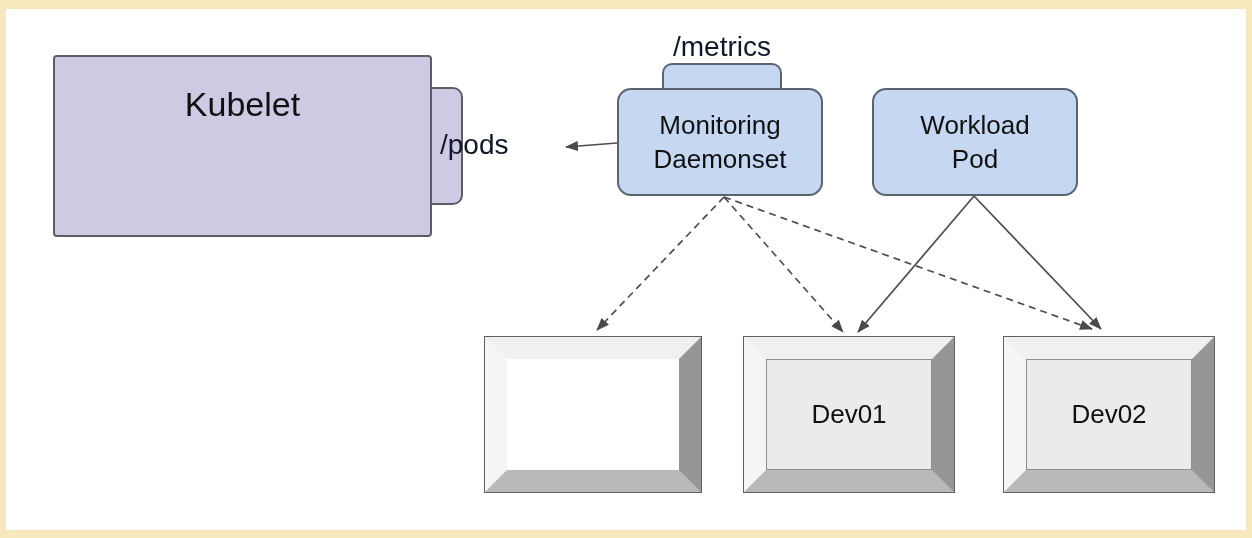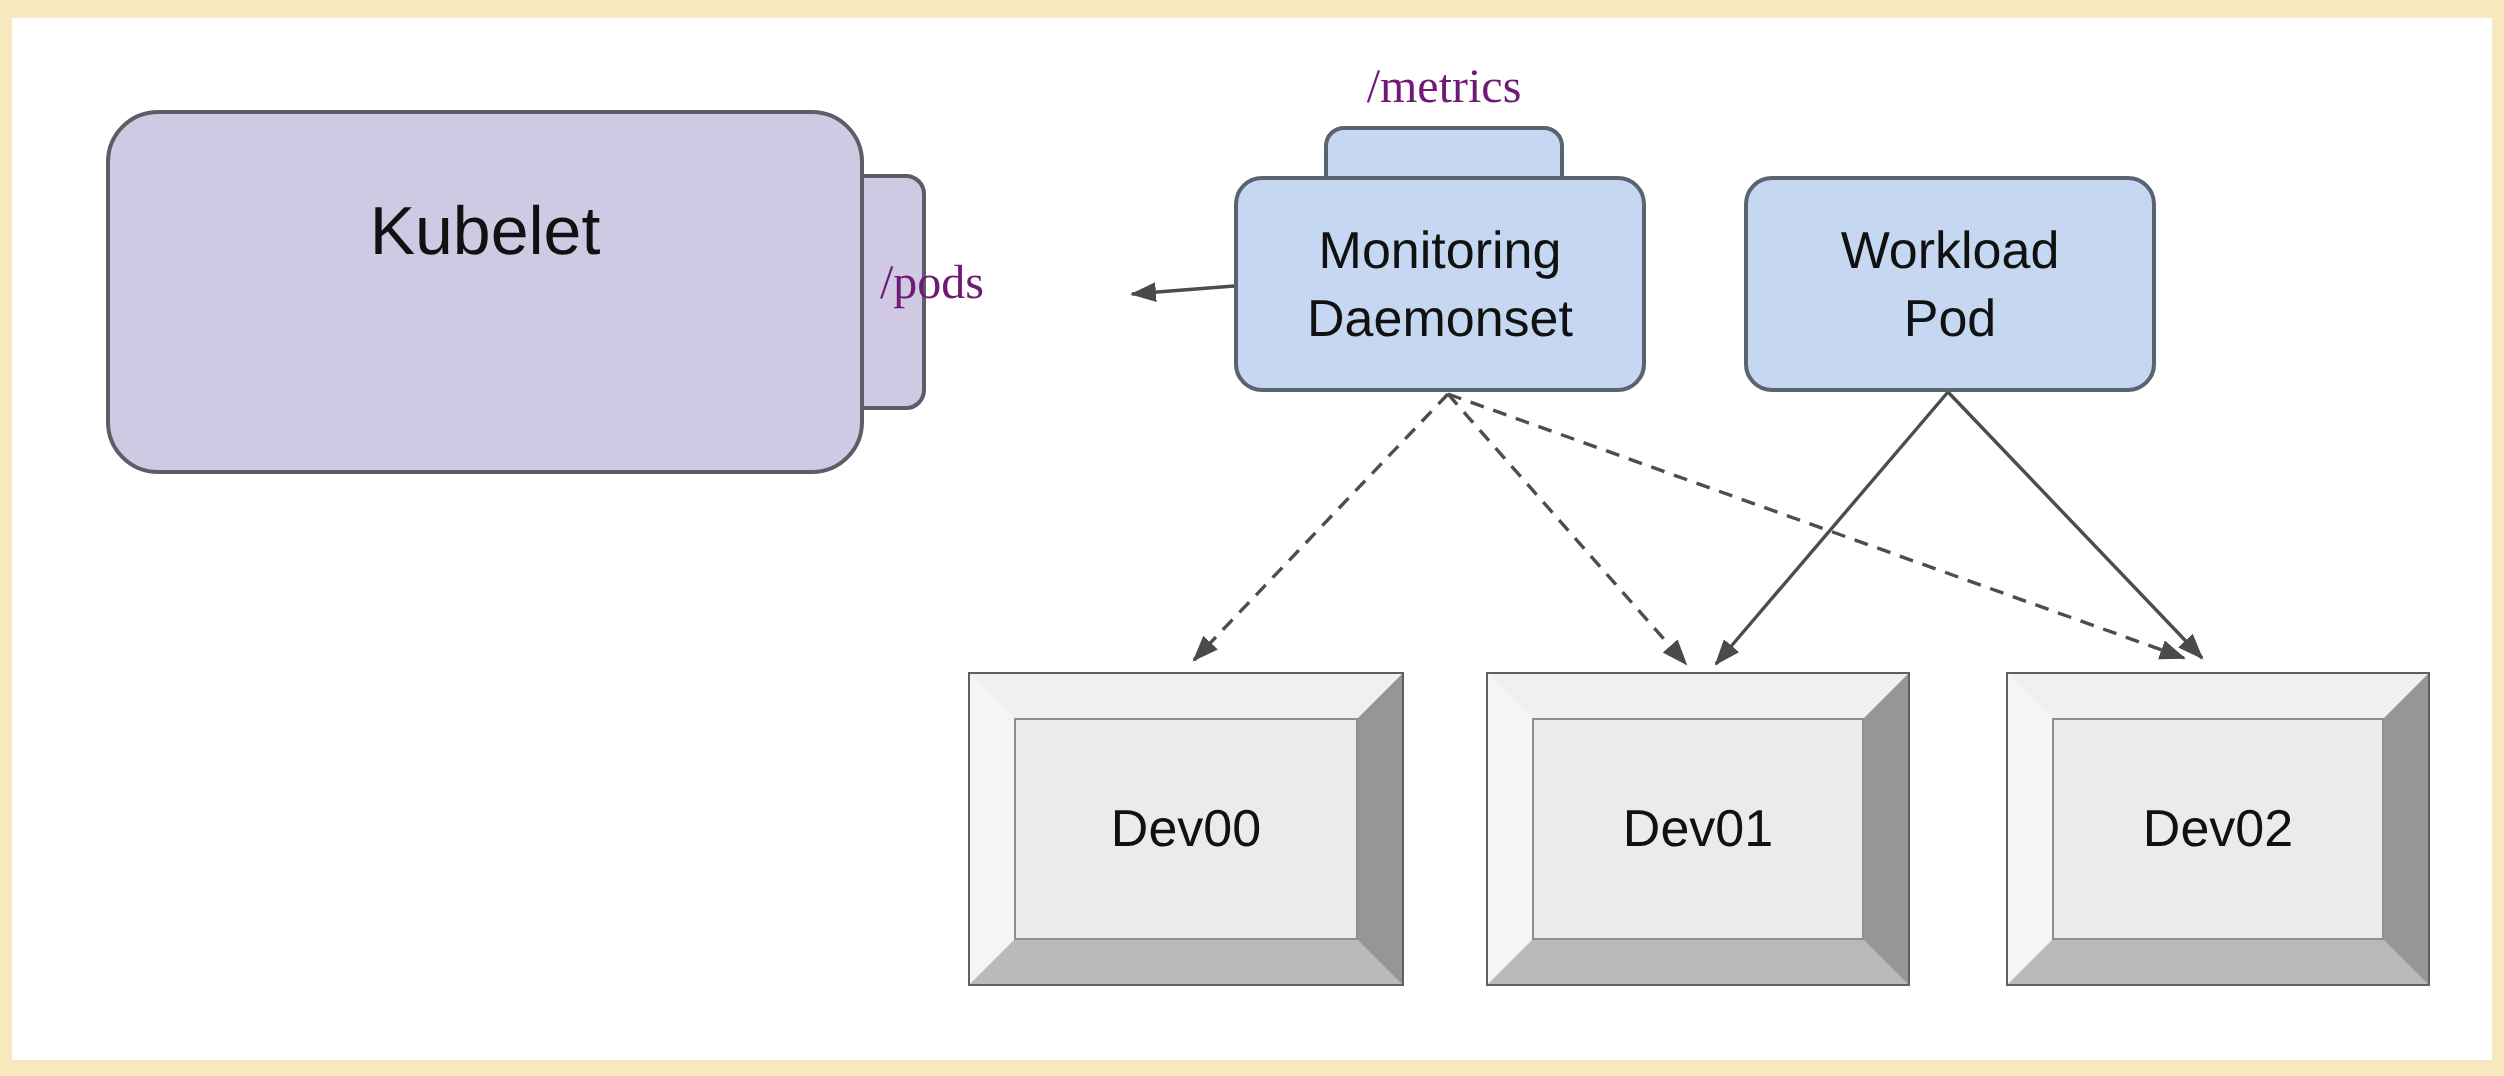--- a/index.html
+++ b/index.html
@@ -40,25 +40,25 @@
     left: 408px; top: 87px; width: 55px; height: 118px;
     background: #cfc9e3;
     border: 2px solid #5f5c66;
     border-radius: 10px;
     z-index: 1;
   }
   .kubelet {
     left: 53px; top: 55px; width: 379px; height: 182px;
     background: #cfc9e3;
     border: 2px solid #5f5c66;
-    border-radius: 26px;
+    border-radius: 4px;
     z-index: 2;
     align-items: flex-start;
     font-size: 34px;
-    padding-top: 40px;
+    padding-top: 28px;
   }
   
   .bluebox {
     background: #c6d7f2;
     border: 2px solid #5a6370;
     border-radius: 14px;
     font-size: 26px;
     line-height: 1.32;
     white-space: pre-line;
     z-index: 2;
@@ -68,24 +68,23 @@
     background: #c6d7f2;
     border: 2px solid #5a6370;
     border-radius: 10px;
     z-index: 1;
   }
   .monitoring { left: 617px; top: 88px; width: 206px; height: 108px; }
   .workload  { left: 872px; top: 88px; width: 206px; height: 108px; }
   
   .endpoint-label {
     position: absolute;
-    color: #701a75;
-    font-size: 24px;
+    color: #0f172a;
+    font-size: 28px;
     z-index: 3;
-    font-family: Liberation Serif, serif;
   }
   .metrics-label { left: 642px; top: 31px; width: 160px; text-align: center; }
   .pods-label   { left: 440px; top: 129px; }
   
   .dev {
     position: absolute;
     width: 212px; height: 157px;
     box-sizing: border-box;
     border: 1px solid #606060;
     z-index: 2;
@@ -144,23 +143,20 @@
 
     <div class="node bluebox monitoring">
       <span>Monitoring
 Daemonset</span>
     </div>
 
     <div class="endpoint-label pods-label">/pods</div>
 
     <div class="dev dev00">
       <div class="dev-bevel"></div>
-      <div class="dev-face">
-        <span>Dev00</span>
-      </div>
     </div>
     <div class="dev dev01">
       <div class="dev-bevel"></div>
       <div class="dev-face">
         <span>Dev01</span>
       </div>
     </div>
     <div class="dev dev02">
       <div class="dev-bevel"></div>
       <div class="dev-face">

